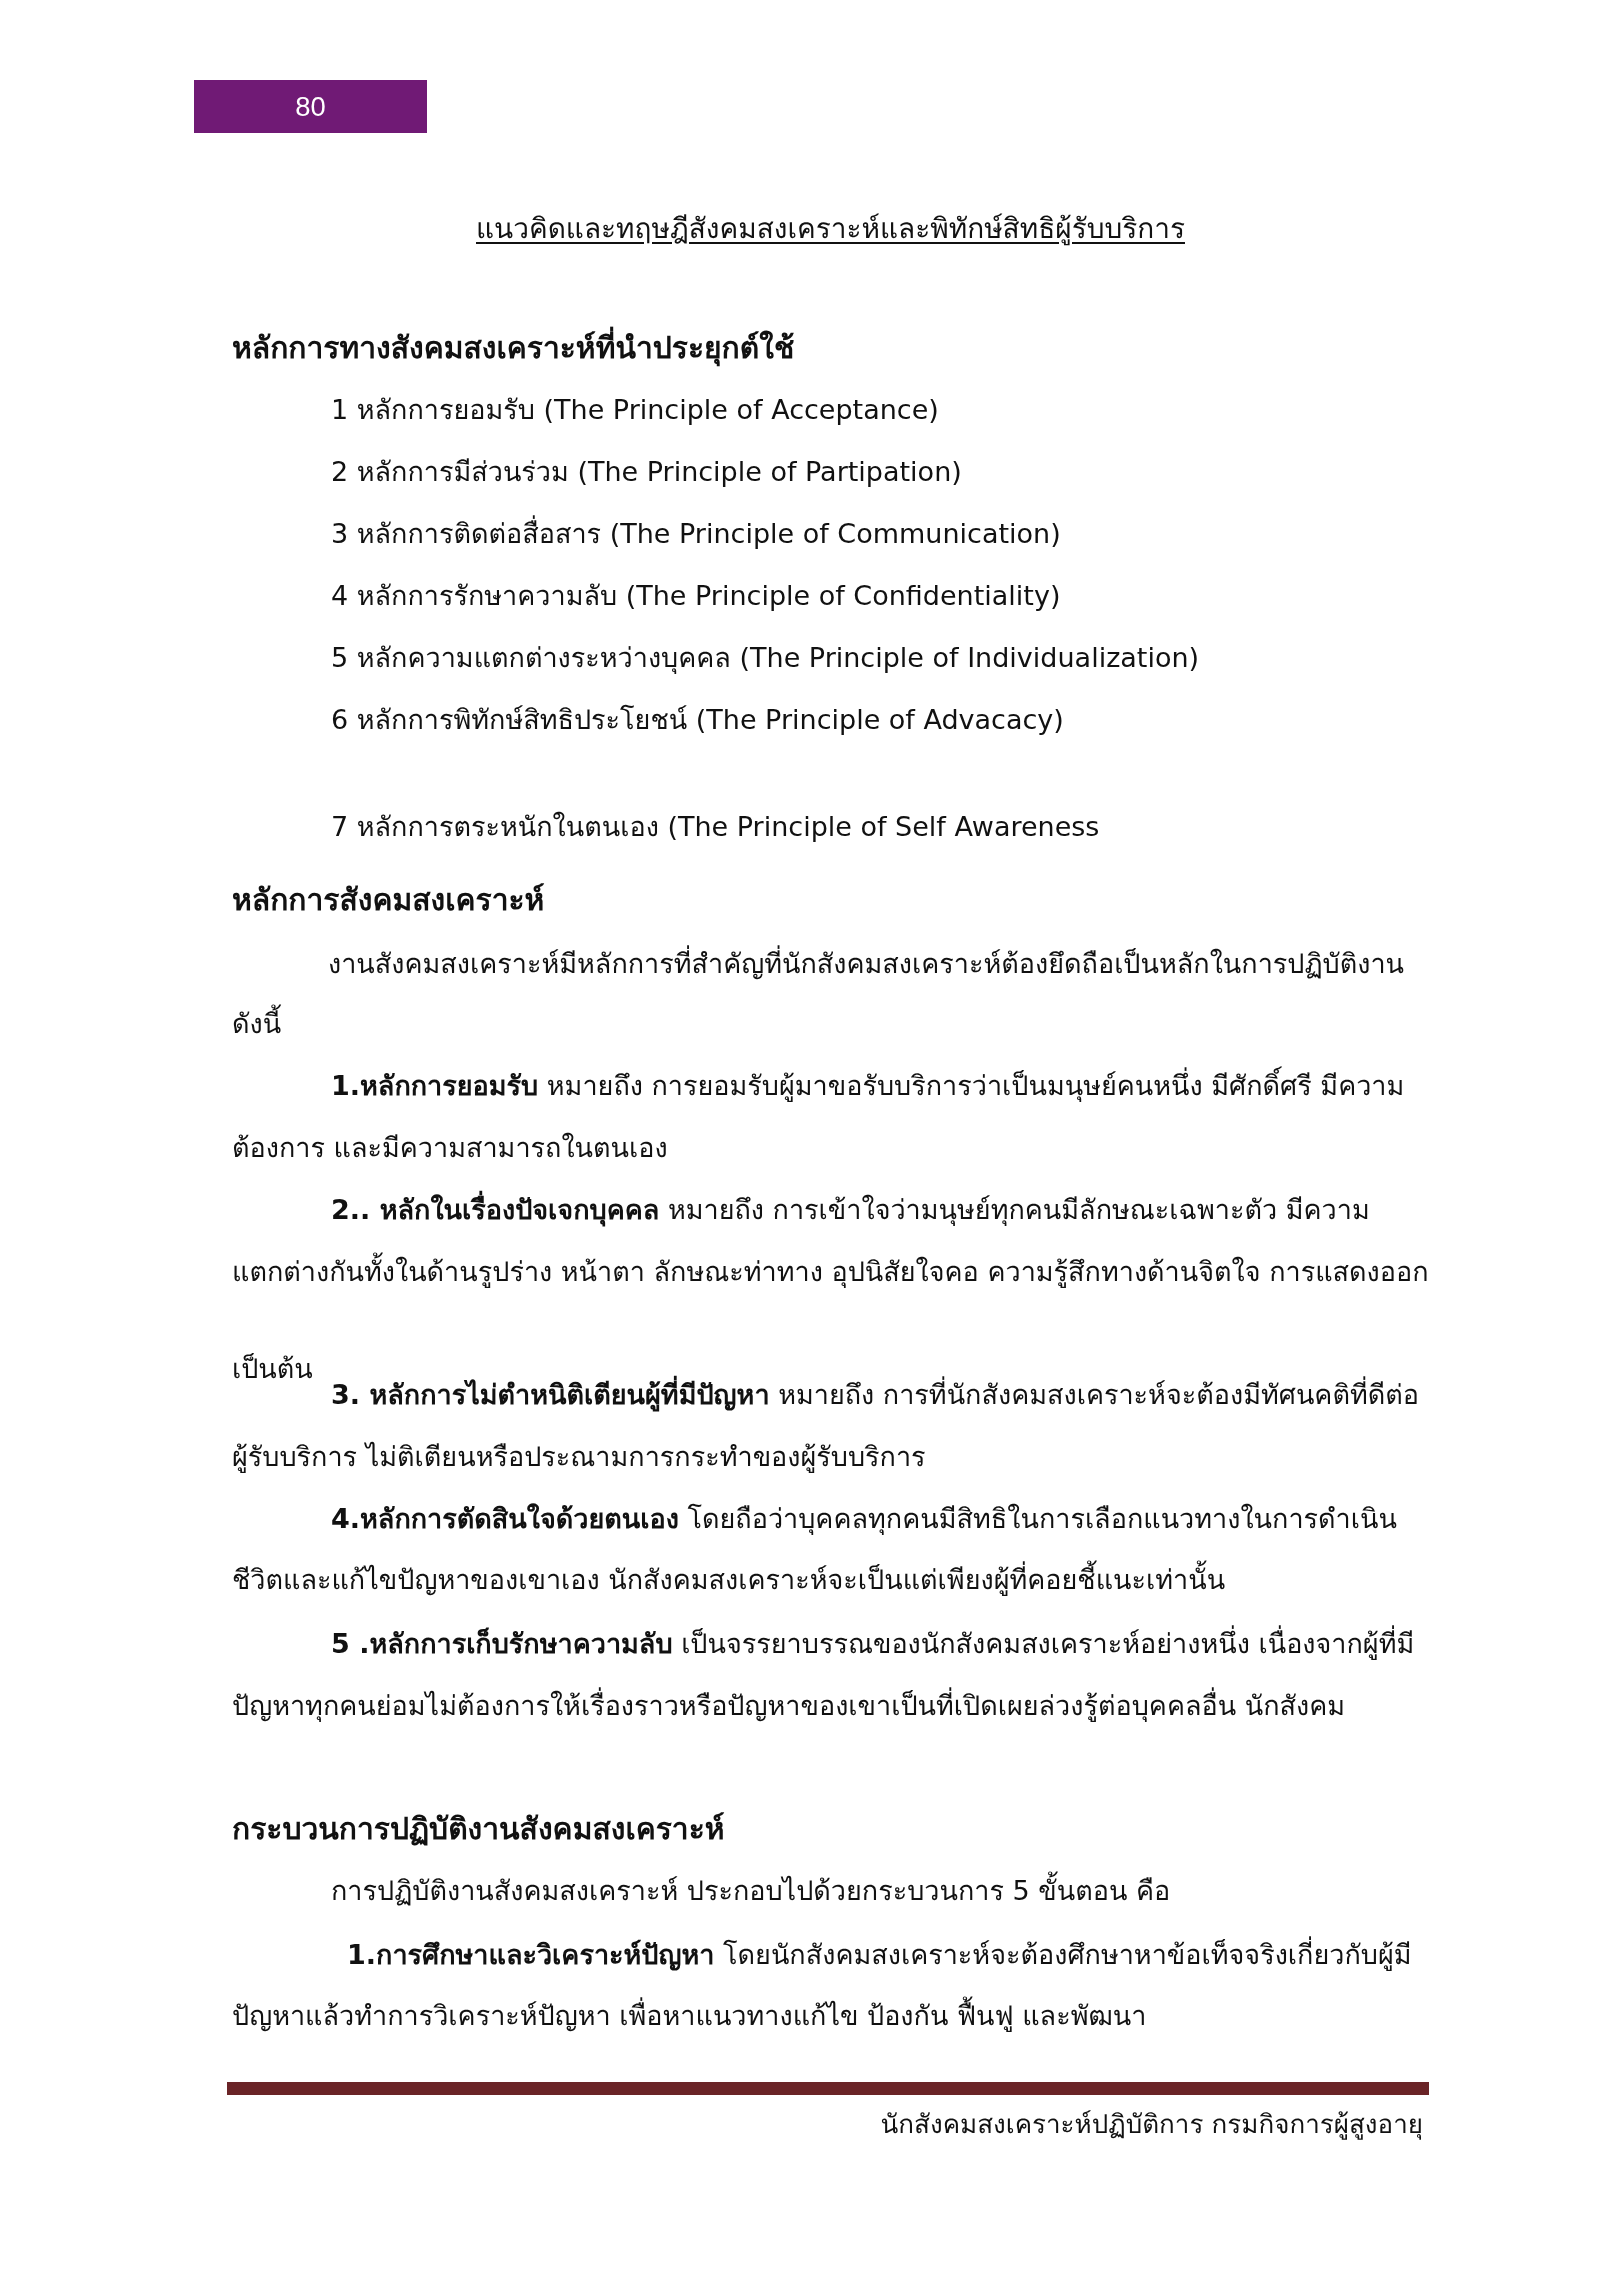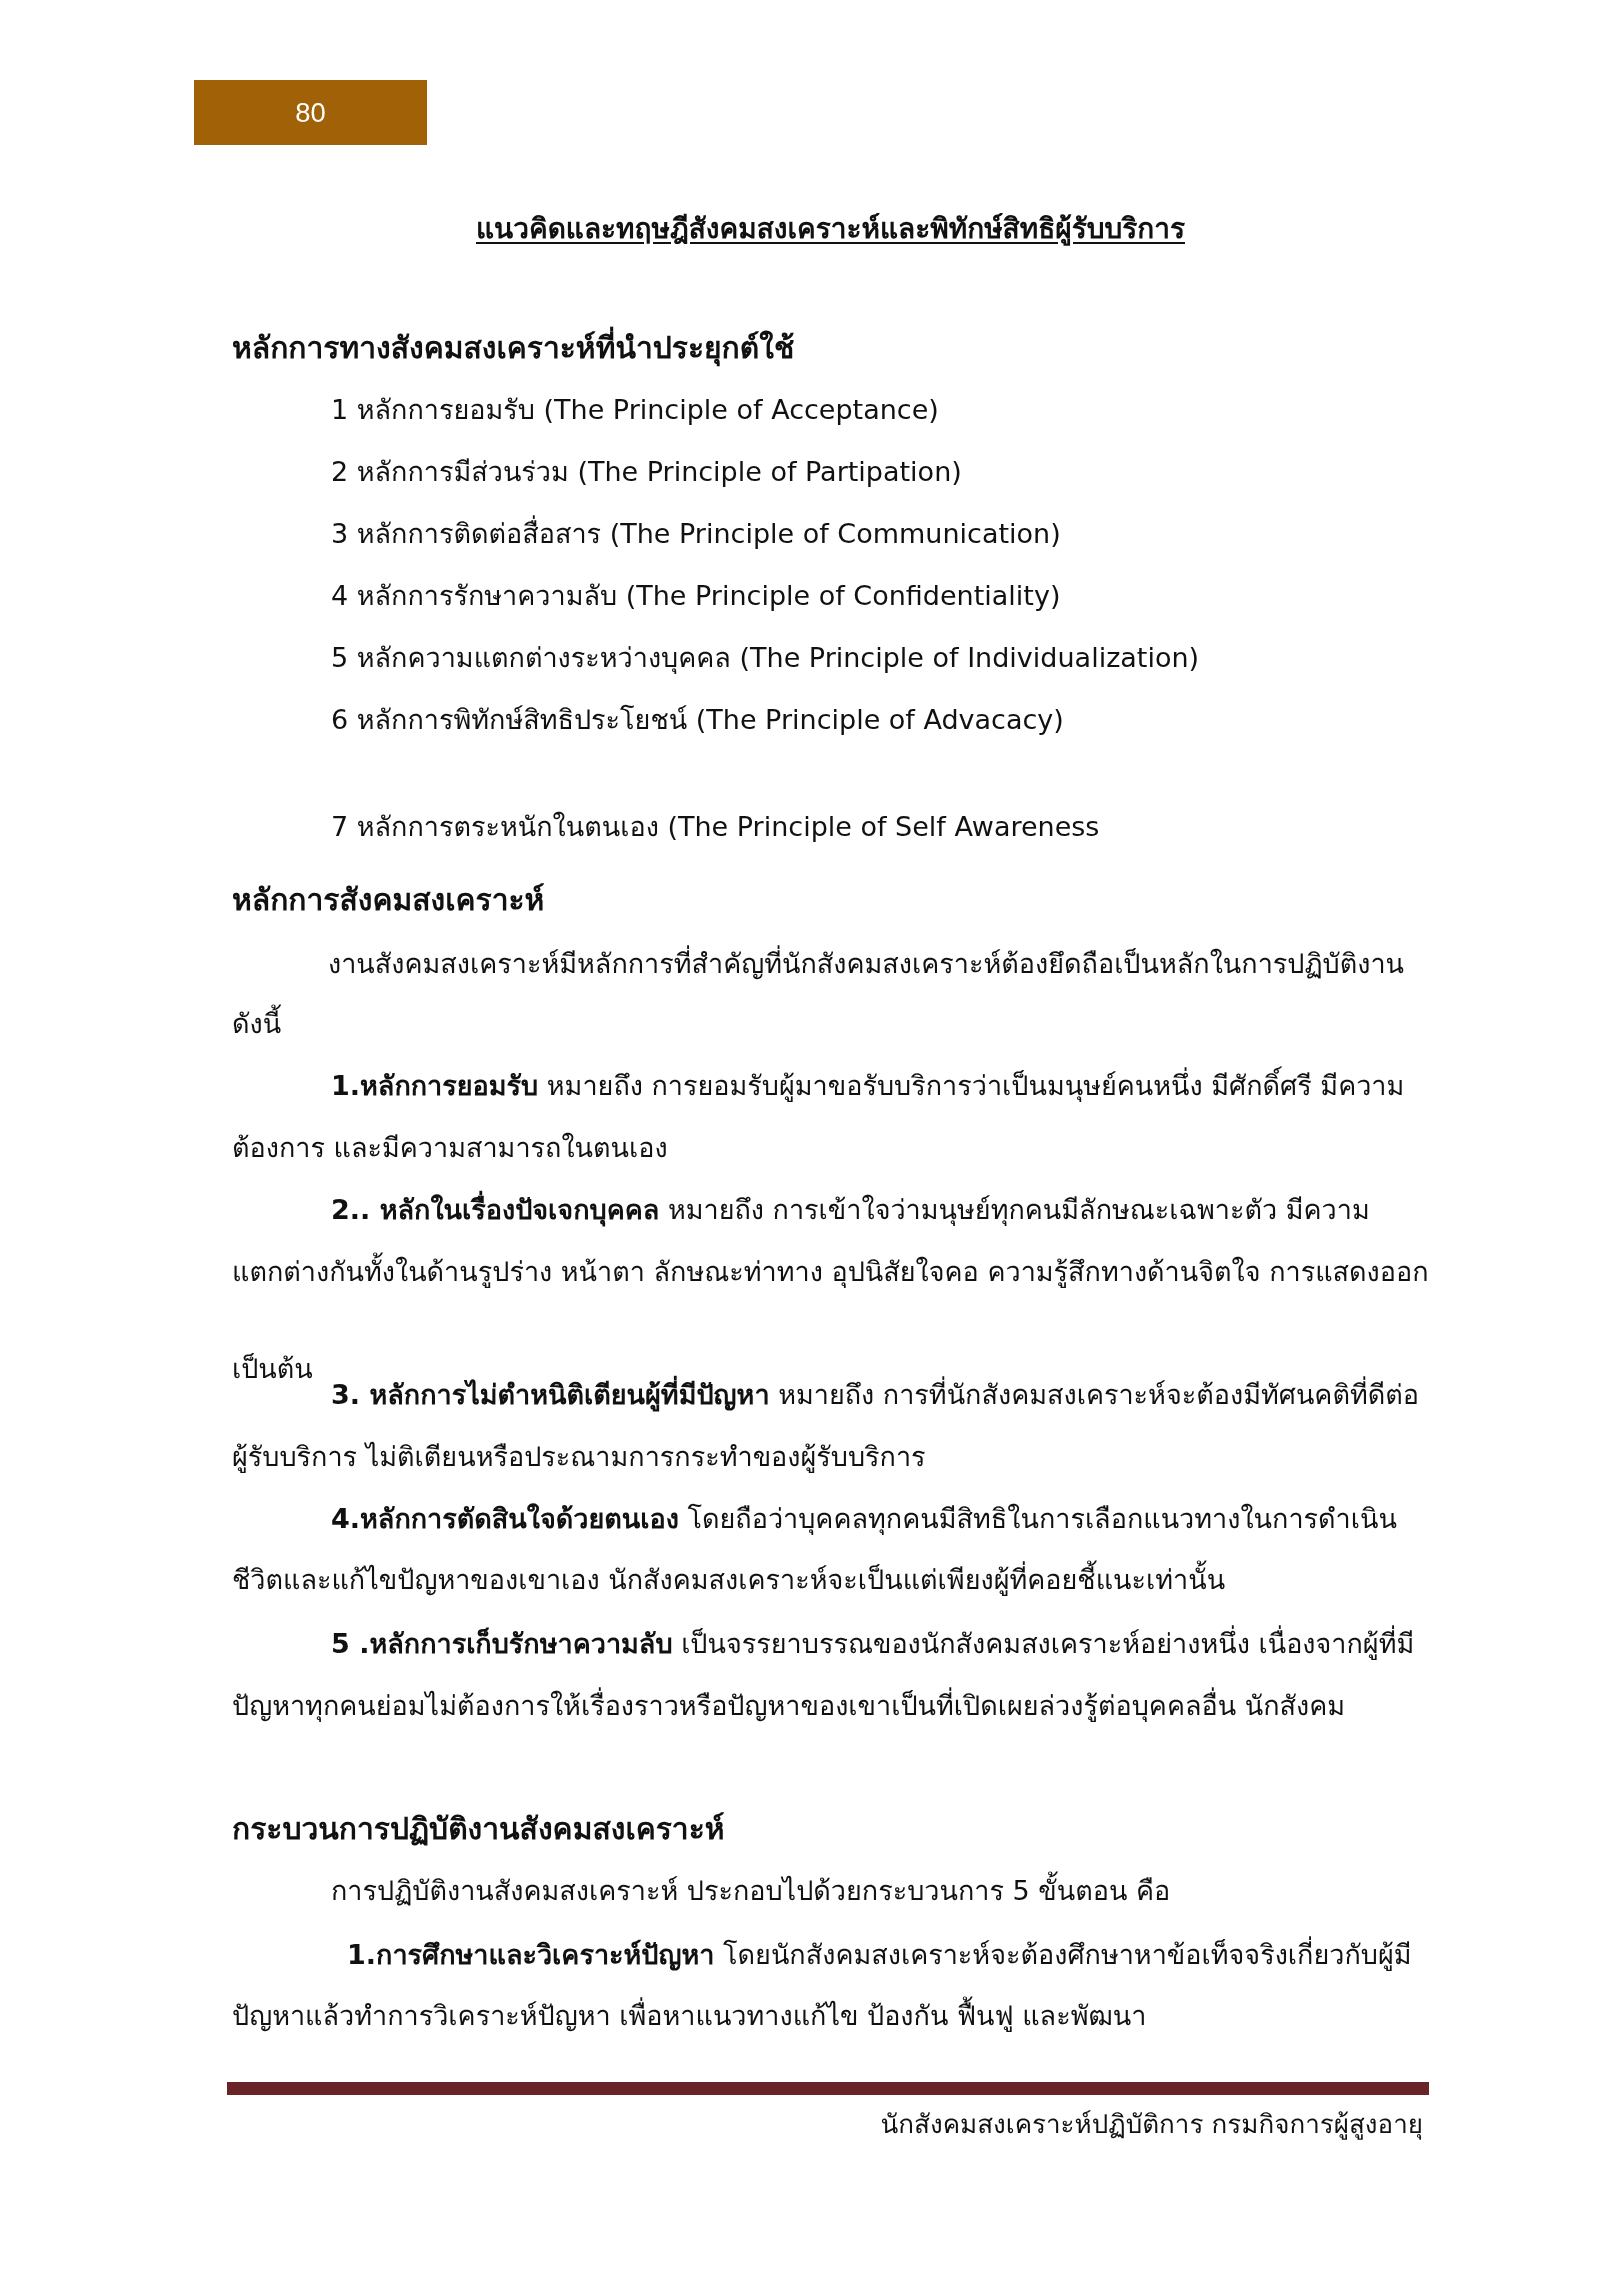--- a/index.html
+++ b/index.html
@@ -1,21 +1,21 @@
 <!DOCTYPE html>
 <html><head>
 <meta charset="utf-8">
 <style>
   html, body { margin:0; padding:0; background:#ffffff; }
   body { width:1621px; height:2293px; position:relative; overflow:hidden;
          font-family:"DejaVu Sans", "Liberation Sans", sans-serif; color:#111; }
-  .page-num-box { position:absolute; left:194px; top:80px; width:233px; height:65px; background:#a16207;
+  .page-num-box { position:absolute; left:194px; top:80px; width:233px; height:53px; background:#701a75;
                   display:flex; align-items:center; justify-content:center; }
   .page-num { color:#fff; font-size:27.4px; font-family:"Liberation Sans", sans-serif; font-weight:300; }
-  .title { position:absolute; left:472px; top:206px; width:717px; text-align:center; font-size:28px; font-weight:bold;
+  .title { position:absolute; left:472px; top:206px; width:717px; text-align:center; font-size:28px; font-weight:normal;
            text-decoration:underline; text-underline-offset:3.9px; white-space:nowrap; }
   .line { position:absolute; white-space:nowrap; font-size:27px; line-height:33px; }
   .h { font-weight:bold; font-size:30px; }
   .b { font-weight:bold; }
   .footer-rule { position:absolute; left:227px; top:2082px; width:1202px; height:12.7px; background:#6a2427; }
   .footer-text { position:absolute; right:198px; top:2103px; font-size:26px; white-space:nowrap; }
 </style>
 </head>
 <body>
 

